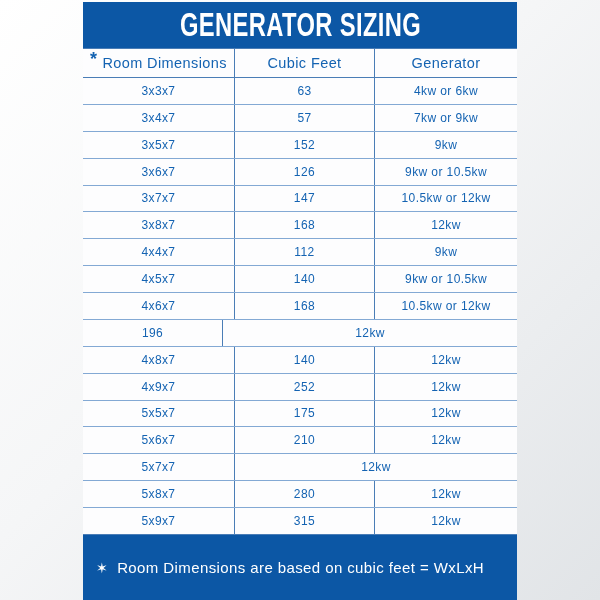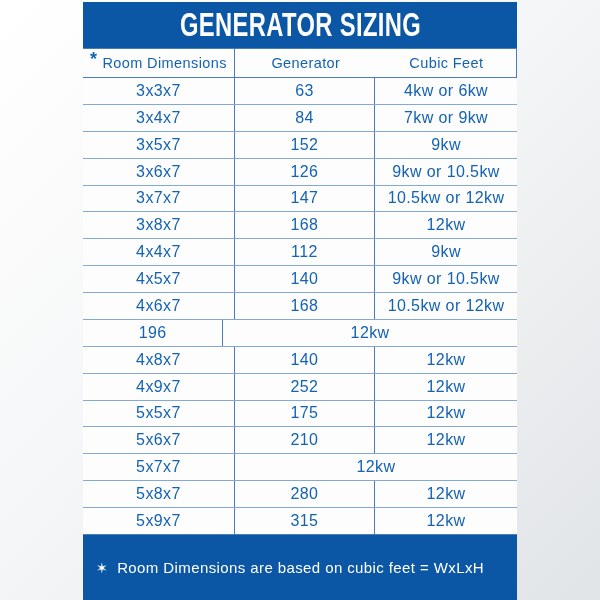--- a/index.html
+++ b/index.html
@@ -52,21 +52,21 @@
   .row:last-child { border-bottom: none; }
   .row.header {
     flex: 0 0 29px;
     border-bottom: 1px solid var(--grid-v, #4a7db6);
   }
   .cell {
     display: flex;
     align-items: center;
     justify-content: center;
     color: var(--text-blue, #1463b2);
-    font-size: 16px;
+    font-size: 12px;
     letter-spacing: 0.4px;
     white-space: nowrap;
   }
   .cell.c1 { flex: 0 0 35%; border-right: 1px solid var(--grid-v, #4a7db6); }
   .cell.c2 { flex: 0 0 32.3%; border-right: 1px solid var(--grid-v, #4a7db6); }
   .cell.c3 { flex: 1 1 auto; }
   .row.header .cell { font-size: 14.5px; }
   .hdr-asterisk {
     font-weight: bold;
     font-size: 18px;
@@ -98,37 +98,37 @@
     <div class="title-band">
       <span class="title">GENERATOR SIZING</span>
     </div>
 
     <div class="table">
       <div class="row header">
         <div class="cell c1">
           <span class="hdr-asterisk">*</span>
           <span>Room Dimensions</span>
         </div>
+        <div class="cell c2">
+          <span>Cubic Feet</span>
+        </div>
         <div class="cell c3">
           <span>Generator</span>
-        </div>
-        <div class="cell c2">
-          <span>Cubic Feet</span>
         </div>
       </div>
 
         <div class="row">
           <div class="cell c1">3x3x7</div>
           <div class="cell c2">63</div>
           <div class="cell c3">4kw or 6kw</div>
         </div>
 
         <div class="row">
           <div class="cell c1">3x4x7</div>
-          <div class="cell c2">84</div>
+          <div class="cell c2">57</div>
           <div class="cell c3">7kw or 9kw</div>
         </div>
 
         <div class="row">
           <div class="cell c1">3x5x7</div>
           <div class="cell c2">152</div>
           <div class="cell c3">9kw</div>
         </div>
 
         <div class="row">

